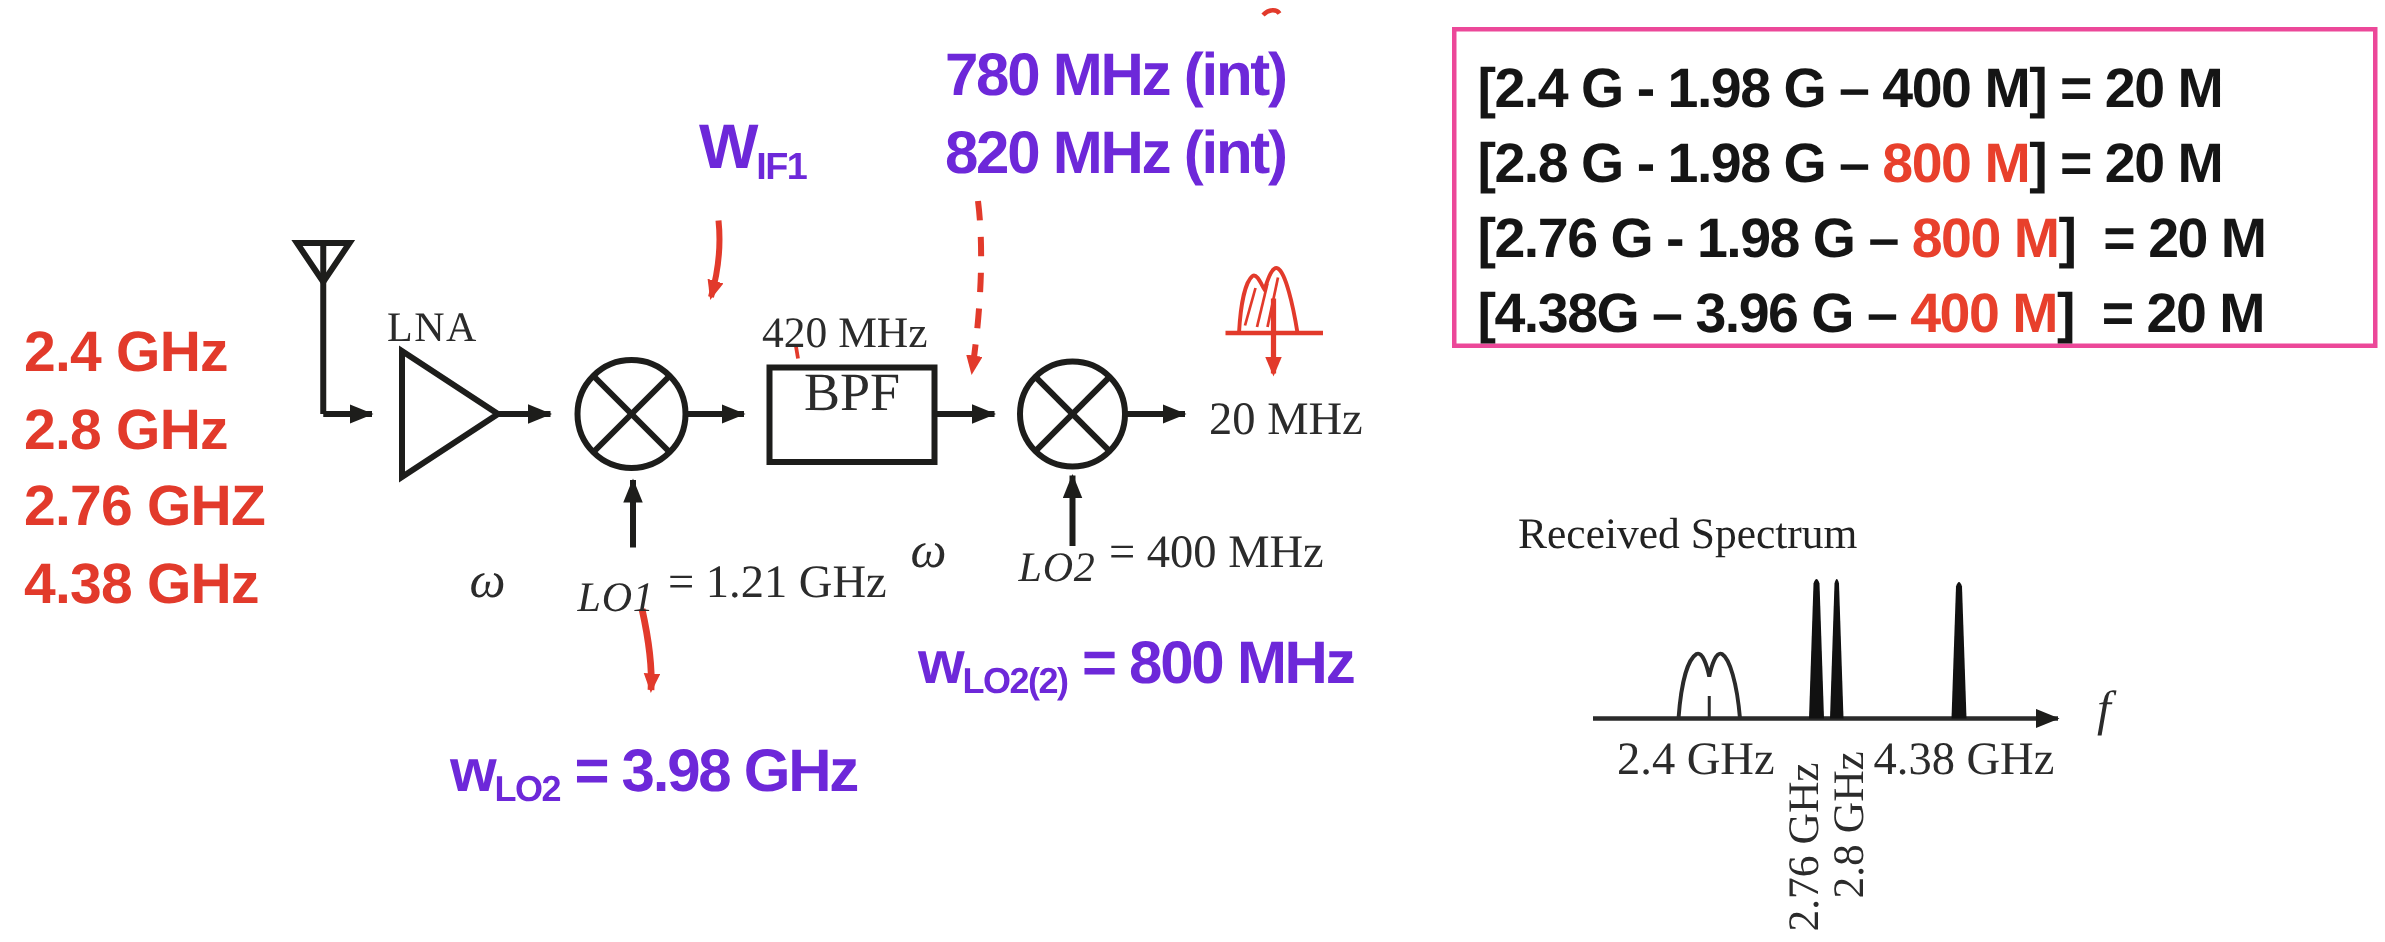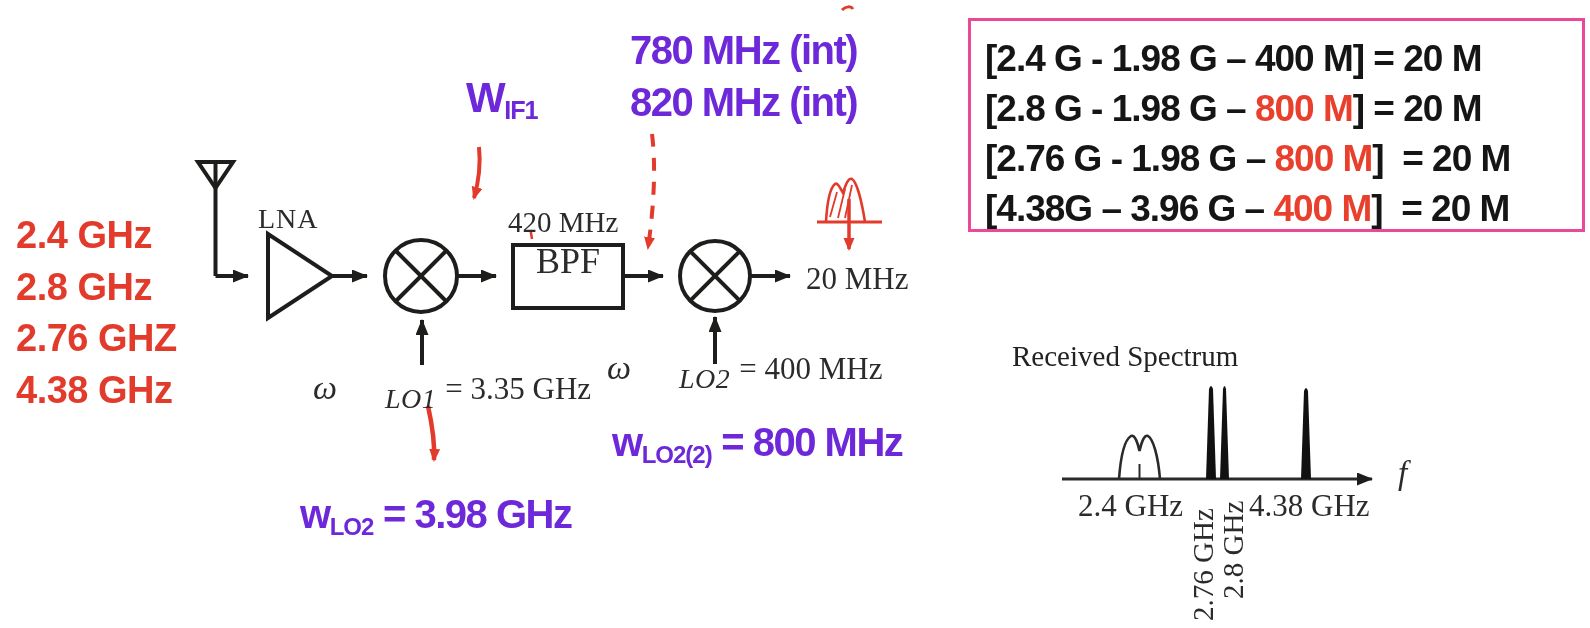--- a/index.html
+++ b/index.html
@@ -103,21 +103,21 @@
   <div class="txt freq" style="top:266px">2.8 GHz</div>
   <div class="txt freq" style="top:317px">2.76 GHZ</div>
   <div class="txt freq" style="top:369px">4.38 GHz</div>
 
   <div class="txt serif" style="left:258px;top:203px;font-size:28px;letter-spacing:1px">LNA</div>
   <div class="txt serif" style="left:508px;top:206px;width:120px;text-align:left;font-size:29px">420 MHz</div>
   <div class="txt serif bpf-box-label" style="left:513px;top:229px;width:110px;height:63px;font-size:36px">BPF</div>
   <div class="txt serif" style="left:806px;top:261px;font-size:31px">20 MHz</div>
 
   <div class="txt serif lo" style="left:313px;top:369px">
-    <span class="omega">ω</span><span class="losub">LO1</span><span class="loval">= 3.35 GHz</span>
+    <span class="omega">ω</span><span class="losub">LO1</span><span class="loval">= 1.21 GHz</span>
   </div>
   <div class="txt serif lo" style="left:607px;top:349px">
     <span class="omega">ω</span><span class="losub">LO2</span><span class="loval">= 400 MHz</span>
   </div>
 
   <div class="txt ann" style="left:466px;top:74px;font-size:42px">
     <span>W</span><span class="sub">IF1</span>
   </div>
   <div class="txt ann" style="left:630px;top:28px">780 MHz (int)</div>
   <div class="txt ann" style="left:630px;top:80px">820 MHz (int)</div>

